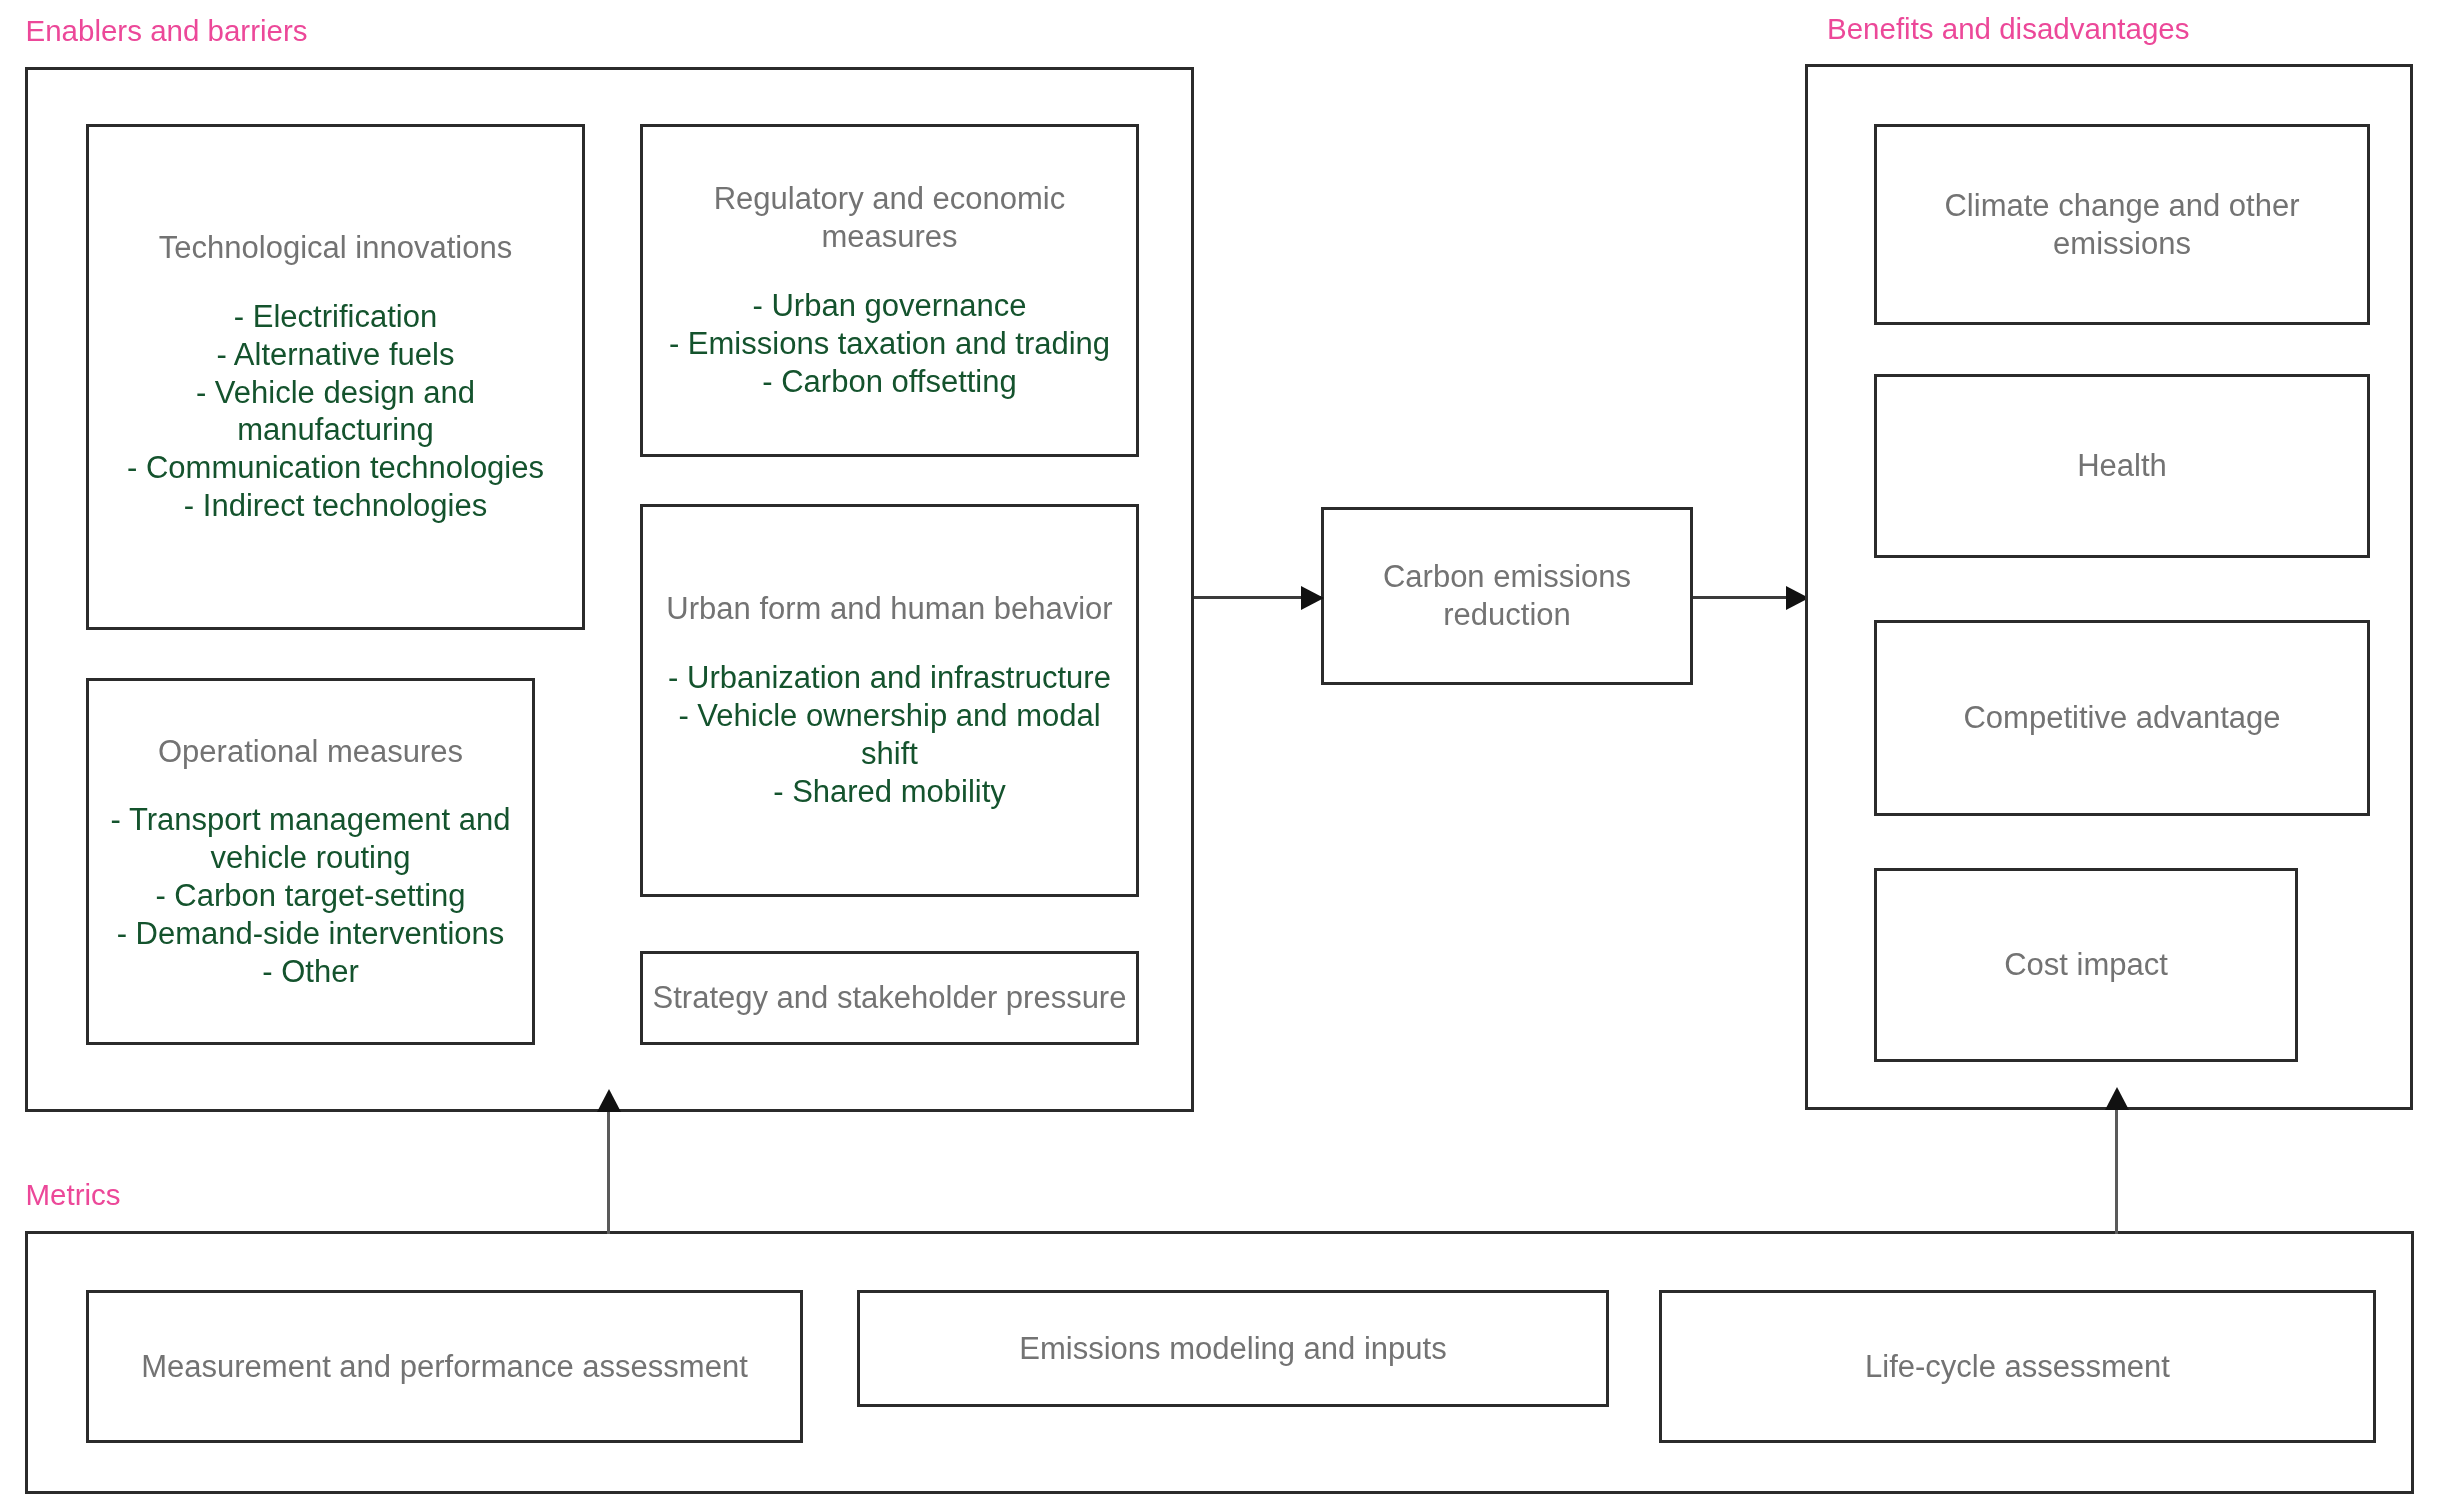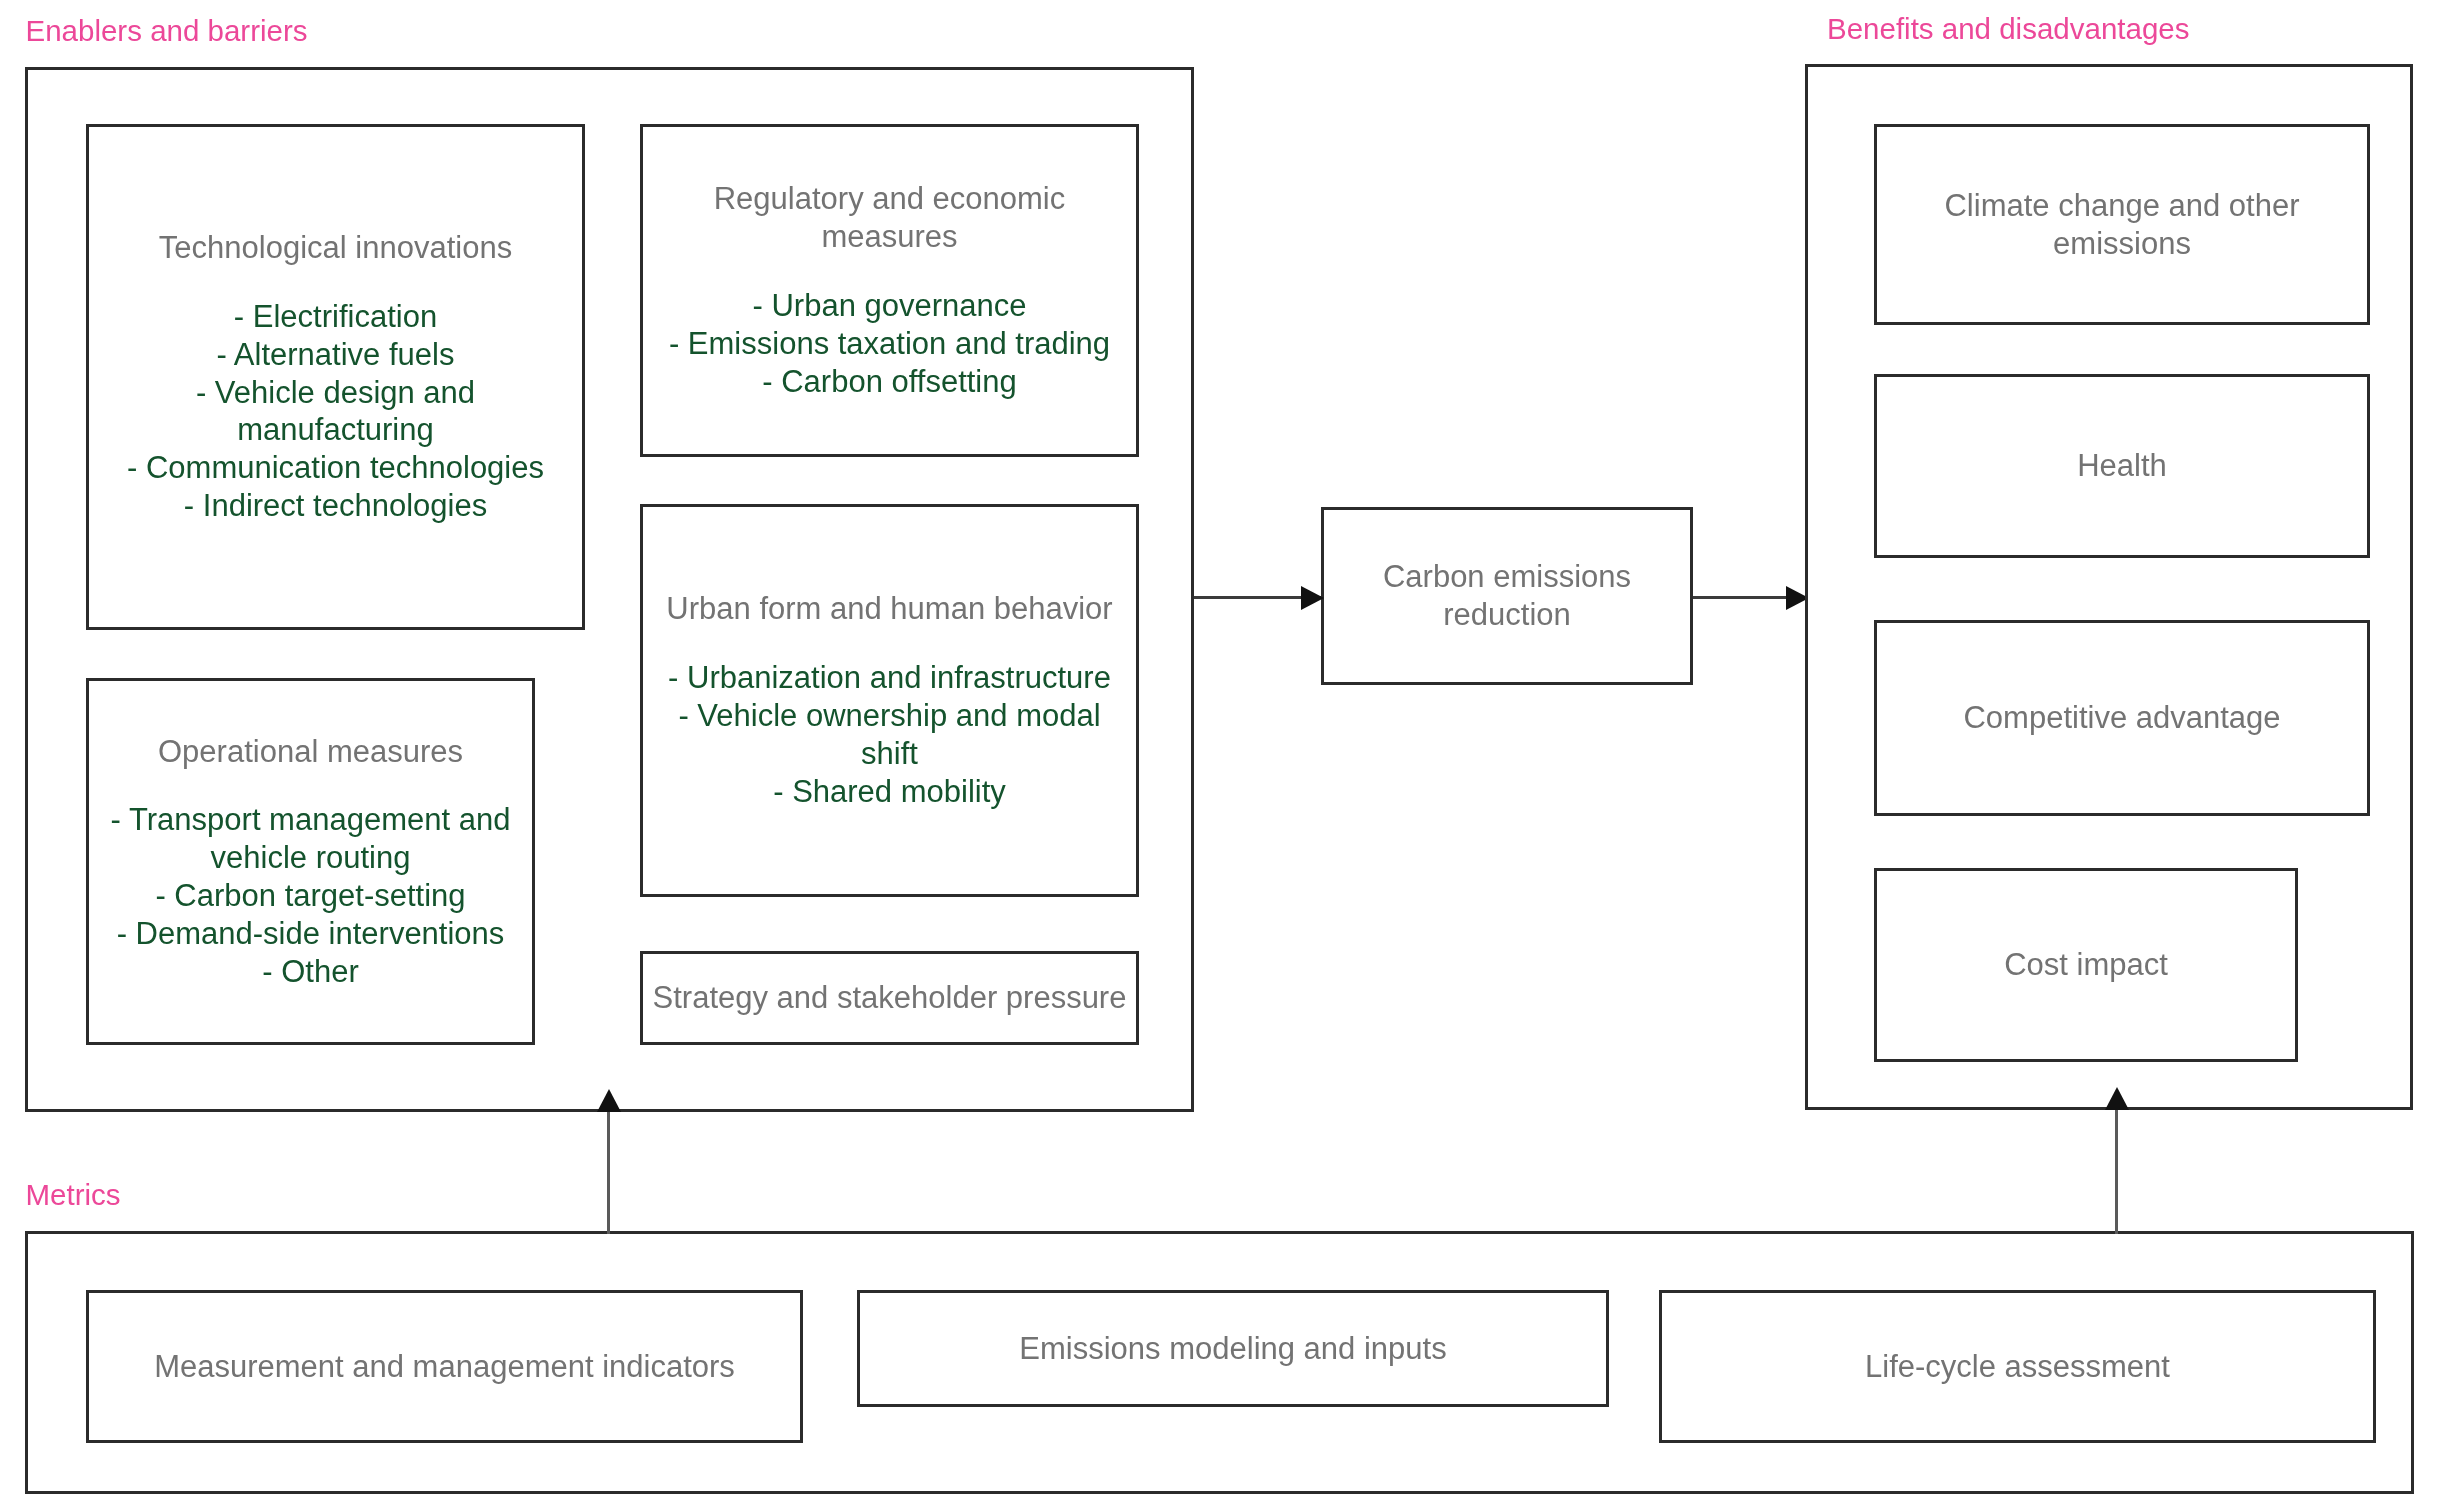--- a/index.html
+++ b/index.html
@@ -180,21 +180,21 @@
   <div class="box center-only" style="left:1874px; top:868px; width:424px; height:194px;">
     <div class="box-title">Cost impact</div>
   </div>
 
   <div class="panel-label" style="left:25.5px; top:1179px;">Metrics</div>
 
   <div class="panel" style="left:25px; top:1231px; width:2389px; height:263px;">
   </div>
 
   <div class="box center-only" style="left:86px; top:1290px; width:717px; height:153px;">
-    <div class="box-title">Measurement and management indicators</div>
+    <div class="box-title">Measurement and performance assessment</div>
   </div>
 
   <div class="box center-only" style="left:857px; top:1290px; width:752px; height:117px;">
     <div class="box-title">Emissions modeling and inputs</div>
   </div>
 
   <div class="box center-only" style="left:1659px; top:1290px; width:717px; height:153px;">
     <div class="box-title">Life-cycle assessment</div>
   </div>
 

